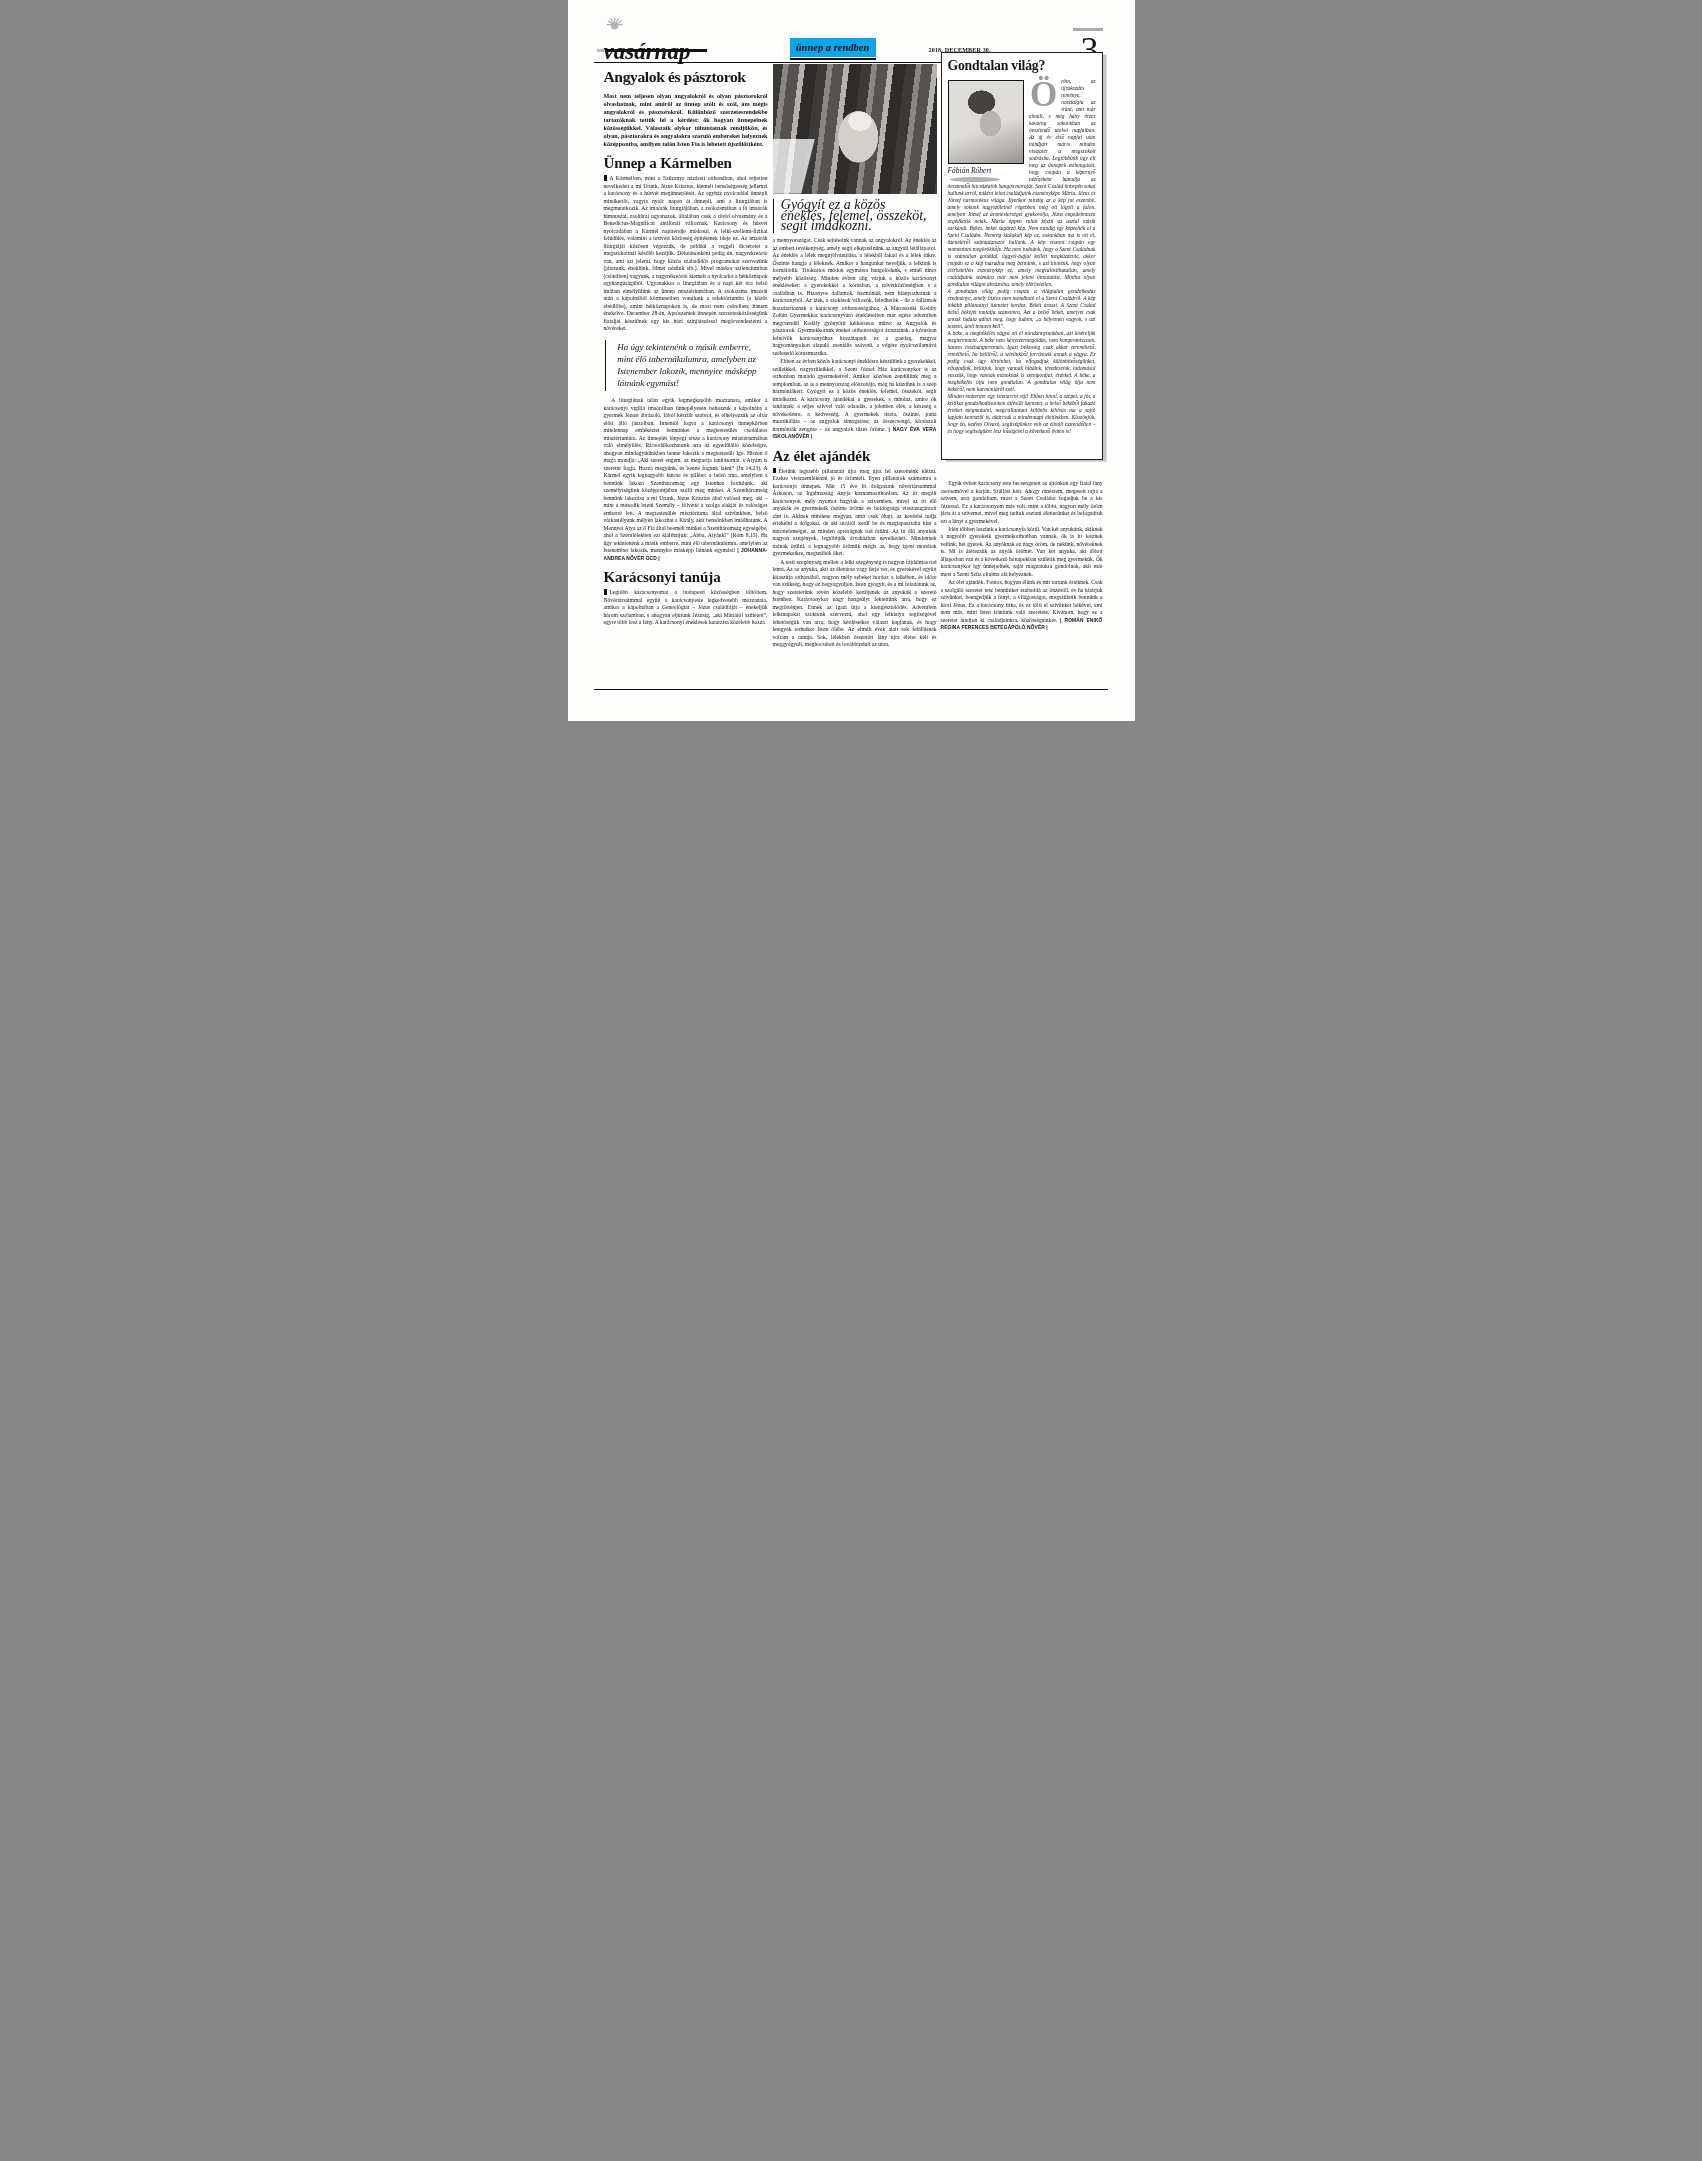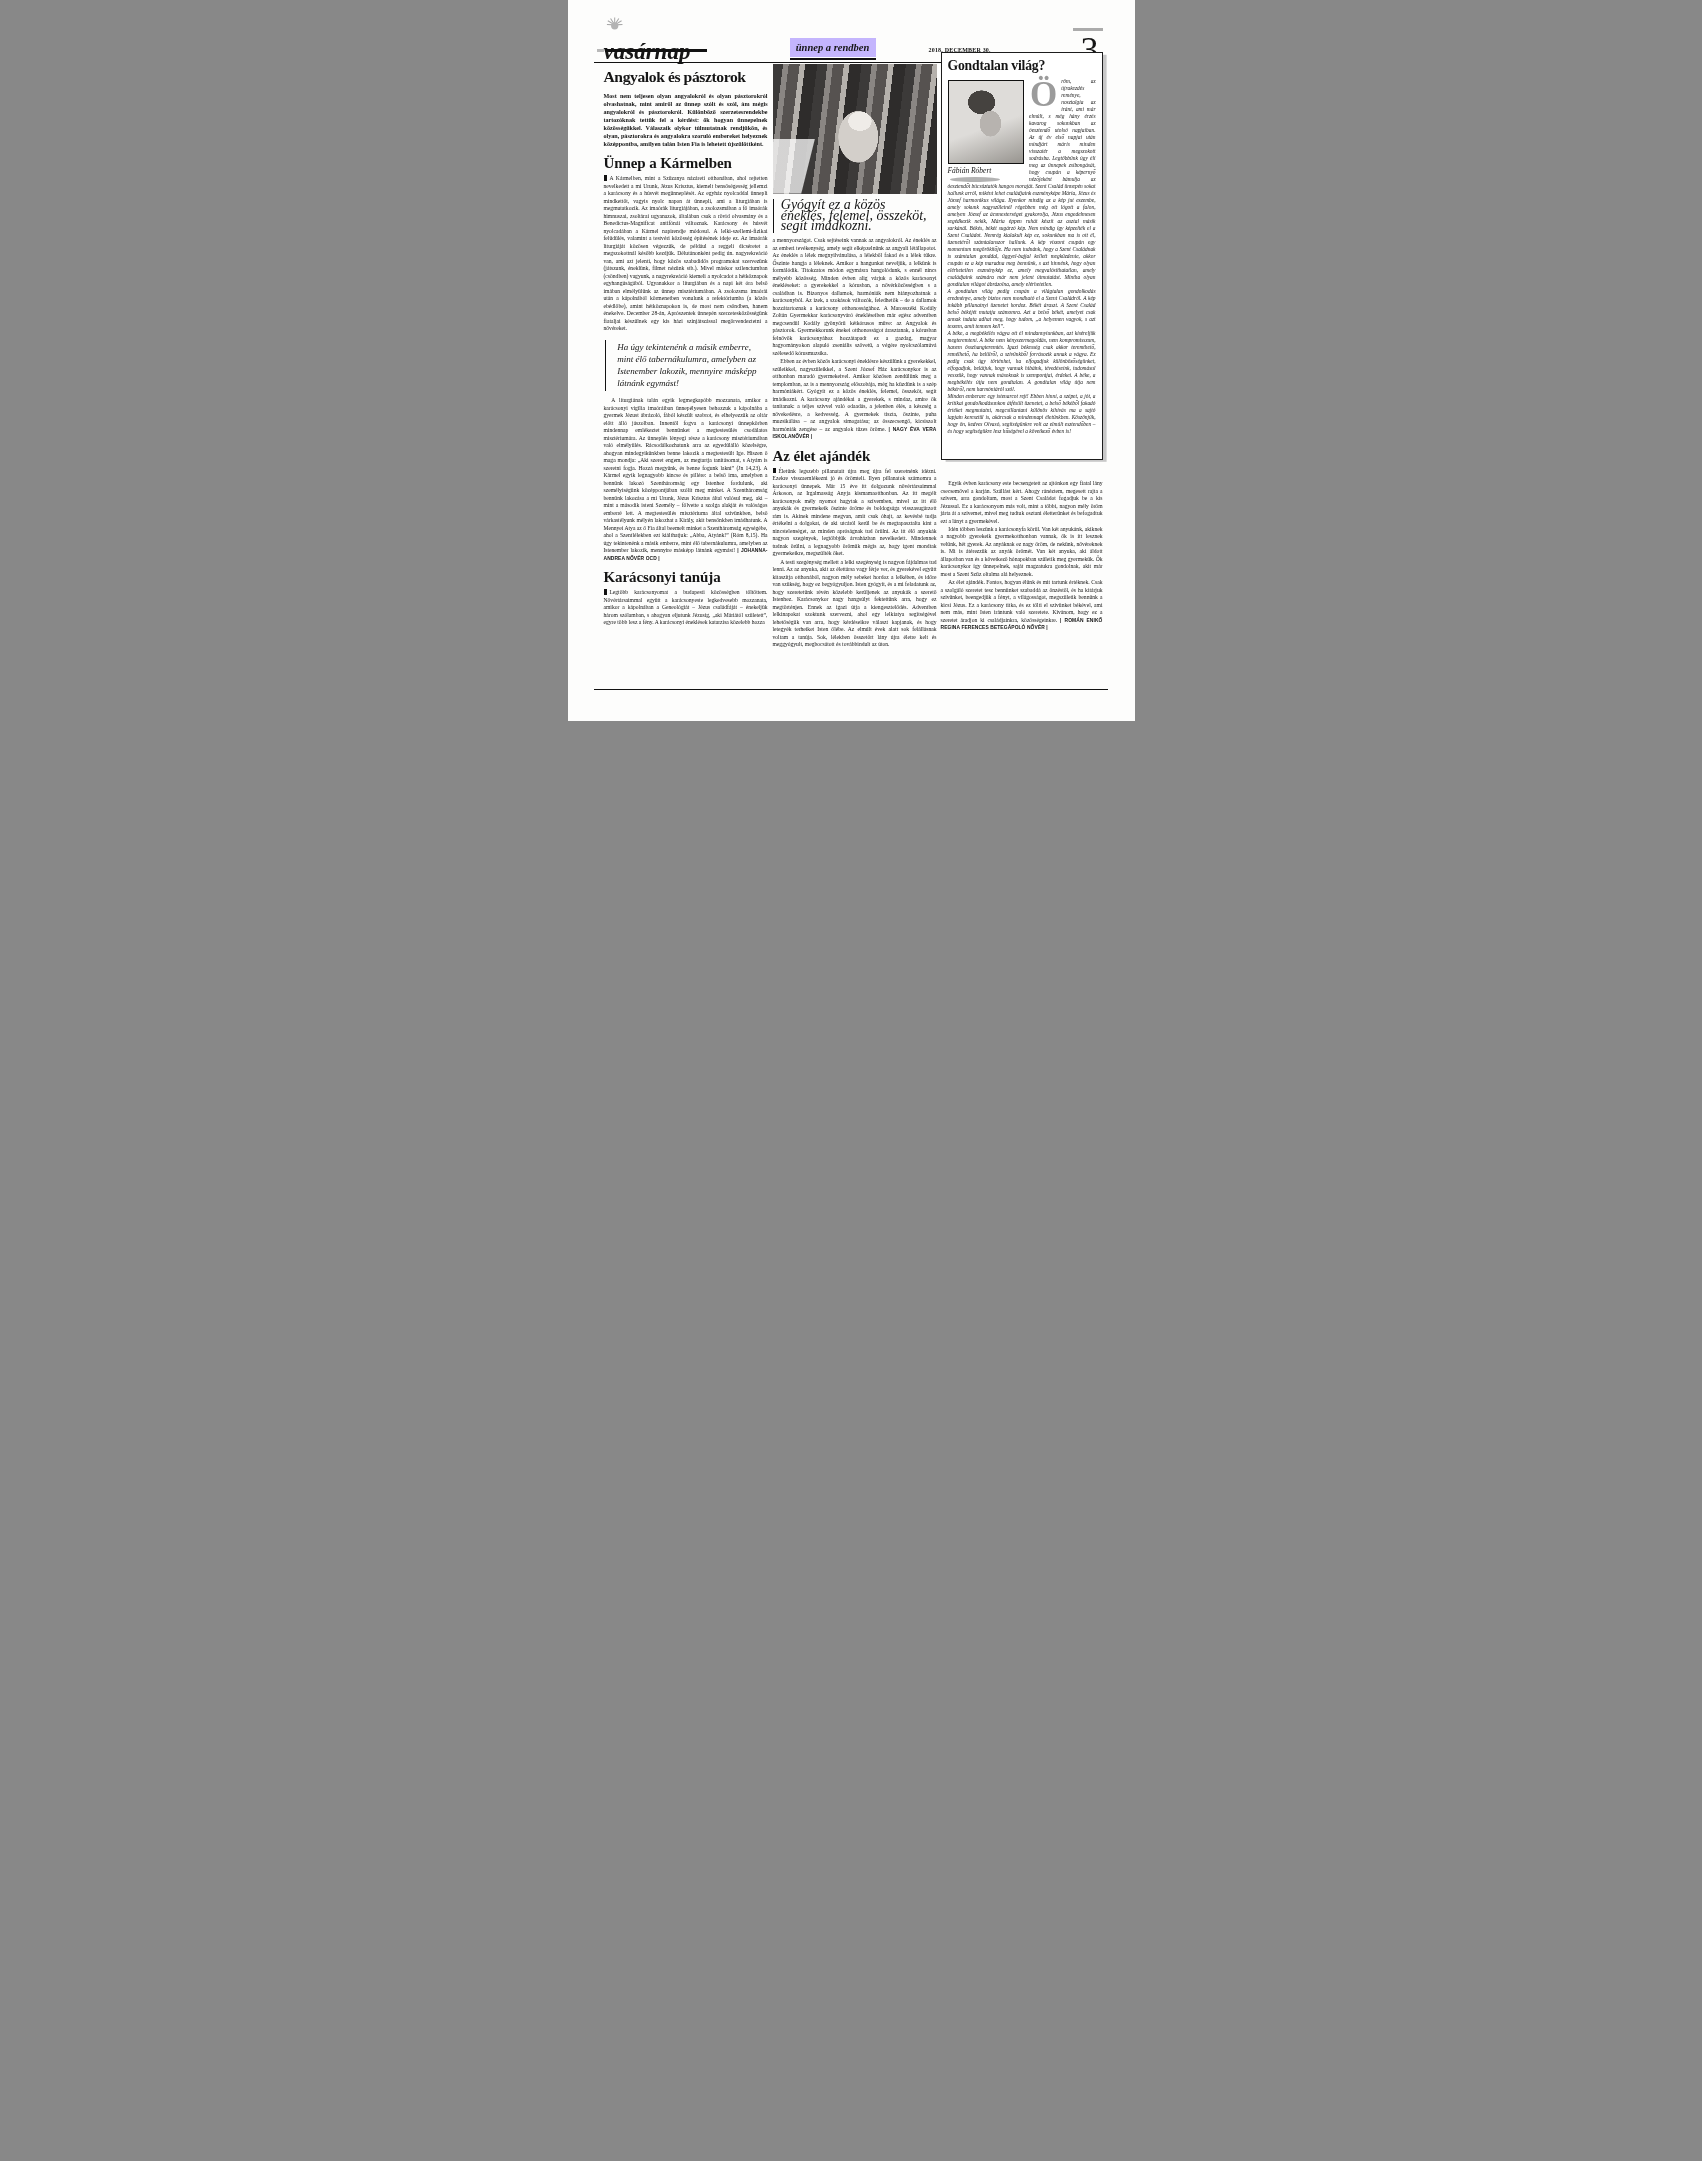--- a/index.html
+++ b/index.html
@@ -6,21 +6,21 @@
   .page{position:relative;width:567px;height:721px;margin:0 auto;background:#fdfdfc;
         overflow:hidden;font-family:"Liberation Serif",serif;color:#151515;}
   
   .masthead{position:absolute;left:36px;top:20px;width:110px;height:37px;}
   .sun{position:absolute;left:2.7px;top:-2.7px;}
   .mast-text{position:absolute;left:0;top:20px;font-size:23px;font-style:italic;font-weight:bold;
              letter-spacing:0px;line-height:1;}
   .mast-dash{position:absolute;left:-6.4px;top:29px;width:6.9px;height:3.2px;background:#b9b9b9;}
   .mast-bar{position:absolute;left:1.8px;top:29px;width:102px;height:3.2px;background:#121212;}
   .header-rule{position:absolute;left:26.5px;top:62px;width:473px;height:1.4px;background:#121212;}
-  .kicker{position:absolute;left:222px;top:38px;width:86px;height:19px;background:#c4b5fd;
+  .kicker{position:absolute;left:222px;top:38px;width:86px;height:19px;background:#0ea5e9;
           font-size:10.5px;font-style:italic;font-weight:bold;text-align:center;line-height:19px;}
   .kicker-bar{position:absolute;left:222px;top:58px;width:86px;height:2.3px;background:#121212;}
   .date{position:absolute;left:361px;top:47px;width:82px;font-size:6px;font-weight:bold;
         letter-spacing:0.2px;}
   .pn-bar{position:absolute;left:505px;width:30px;height:3.2px;background:#ababab;}
   .pn-top{top:28px;} .pn-bot{top:70px;}
   .pagenum{position:absolute;left:509px;top:26.5px;width:26px;text-align:center;
            font-size:36px;line-height:46px;font-weight:normal;}
   
   .col{position:absolute;}

